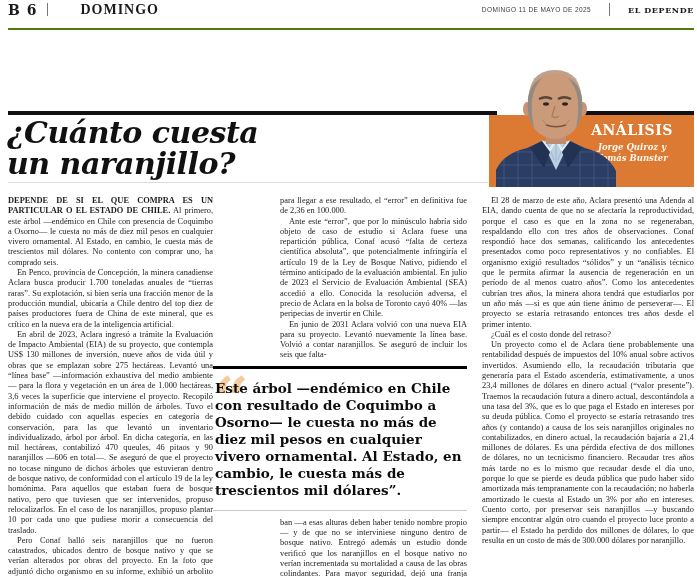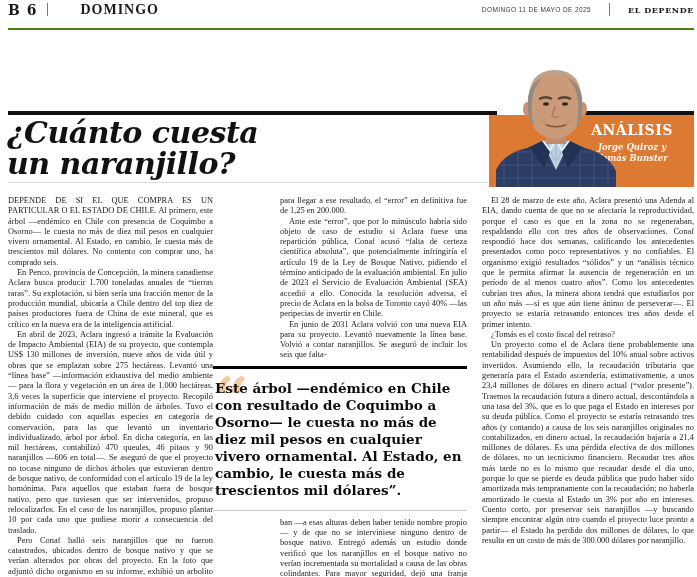--- a/index.html
+++ b/index.html
@@ -34,21 +34,21 @@
   .analysis-byline { margin-top:4px; font:700 italic 8.5px/11px "DejaVu Serif", serif; color:#fff7ec; }
   .photo { position:absolute; left:490px; top:56px; width:132px; height:131px; }
 
   
   .body-grid { position:absolute; left:8px; top:196px; width:686px; height:381px;
                display:grid; grid-template-columns:205px 254px 227px; overflow:hidden; }
   .colx { overflow:hidden; }
   .col3 { padding-left:15px; }
   .body-grid p { font:400 8.4px/10.3px "Liberation Serif", serif; text-align:justify; color:#1c1c1c; }
   .body-grid p.ind { text-indent:9px; }
-  .lead { font-weight:400; }
+  .lead { font-weight:700; }
   .col2-inner { margin-left:67px; }
 
   
   .pullquote { position:relative; margin-top:5px; border-top:3.5px solid #000;
                border-bottom:1px solid #c9c9c9; padding:11px 2px 11px 2px; }
   .pq-glyph { position:absolute; top:0px; left:0px; z-index:0;
               font:700 62px/62px "DejaVu Serif", serif; }
   .pq-text { position:relative; z-index:1; font:700 13.5px/17px "DejaVu Serif", serif;
              color:#0d0d0d; text-align:left; }
   .col2-bottom { margin-top:7px; }
@@ -133,37 +133,37 @@
 
     <div class="colx col1">
       <p><span class="lead">DEPENDE DE SI EL QUE COMPRA ES UN PARTICULAR O EL ESTADO DE CHILE.</span><span> Al primero, este árbol —endémico en Chile con presencia de Coquimbo a Osorno— le cuesta no más de diez mil pesos en cualquier vivero ornamental. Al Estado, en cambio, le cuesta más de trescientos mil dólares. No contento con comprar uno, ha comprado seis.</span></p>
       <p class="ind">En Penco, provincia de Concepción, la minera canadiense Aclara busca producir 1.700 toneladas anuales de “tierras raras”. Su explotación, si bien sería una fracción menor de la producción mundial, ubicaría a Chile dentro del top diez de países productores fuera de China de este mineral, que es crítico en la nueva era de la inteligencia artificial.</p>
       <p class="ind">En abril de 2023, Aclara ingresó a trámite la Evaluación de Impacto Ambiental (EIA) de su proyecto, que contempla US$ 130 millones de inversión, nueve años de vida útil y obras que se emplazan sobre 275 hectáreas. Levantó una “línea base” —información exhaustiva del medio ambiente— para la flora y vegetación en un área de 1.000 hectáreas, 3,6 veces la superficie que interviene el proyecto. Recopiló información de más de medio millón de árboles. Tuvo el debido cuidado con aquellas especies en categoría de conservación, para las que levantó un inventario individualizado, árbol por árbol. En dicha categoría, en las mil hectáreas, contabilizó 470 queules, 46 pitaos y 90 naranjillos —606 en total—. Se aseguró de que el proyecto no tocase ninguno de dichos árboles que estuvieran dentro de bosque nativo, de conformidad con el artículo 19 de la ley homónima. Para aquellos que estaban fuera de bosque nativo, pero que tuviesen que ser intervenidos, propuso relocalizarlos. En el caso de los naranjillos, propuso plantar 10 por cada uno que pudiese morir a consecuencia del traslado.</p>
       <p class="ind">Pero Conaf halló seis naranjillos que no fueron catastrados, ubicados dentro de bosque nativo y que se verían alterados por obras del proyecto. En la foto que adjuntó dicho organismo en su informe, exhibió un arbolito de unos 80 cm. A la empresa se le pasaron seis naranjillos, un error de 1% cuando se compara con los 606 individualizados. Pero como tuvo que catastrar medio millón de árboles</p>
     </div>
 
     <div class="colx col2">
       <div class="col2-inner">
-        <p>para llegar a ese resultado, el “error” en definitiva fue de 1,25 en 200.000.</p>
+        <p>para llegar a ese resultado, el “error” en definitiva fue de 2,36 en 100.000.</p>
         <p class="ind">Ante este “error”, que por lo minúsculo habría sido objeto de caso de estudio si Aclara fuese una repartición pública, Conaf acusó “falta de certeza científica absoluta”, que potencialmente infringiría el artículo 19 de la Ley de Bosque Nativo, pidiendo el término anticipado de la evaluación ambiental. En julio de 2023 el Servicio de Evaluación Ambiental (SEA) accedió a ello. Conocida la resolución adversa, el precio de Aclara en la bolsa de Toronto cayó 40% —las peripecias de invertir en Chile.</p>
         <p class="ind">En junio de 2031 Aclara volvió con una nueva EIA para su proyecto. Levantó nuevamente la línea base. Volvió a contar naranjillos. Se aseguró de incluir los seis que falta-</p>
       </div>
 
       <div class="pullquote">
         <span class="pq-glyph" style="color:#F4CCA0;">“</span>
         <div class="pq-text">Este árbol —endémico en Chile con resultado de Coquimbo a Osorno— le cuesta no más de diez mil pesos en cualquier vivero ornamental. Al Estado, en cambio, le cuesta más de trescientos mil dólares”.</div>
       </div>
 
       <div class="col2-inner col2-bottom">
         <p>ban —a esas alturas deben haber tenido nombre propio— y de que no se interviniese ninguno dentro de bosque nativo. Entregó además un estudio donde verificó que los naranjillos en el bosque nativo no verían incrementada su mortalidad a causa de las obras colindantes. Para mayor seguridad, dejó una franja libre de 30 metros entre cualquier obra del proyecto y el bosque nativo.</p>
 
       </div>
     </div>
 
     <div class="colx col3">
       <p class="ind">El 28 de marzo de este año, Aclara presentó una Adenda al EIA, dando cuenta de que no se afectaría la reproductividad, porque el caso es que en la zona no se regeneraban, respaldando ello con tres años de observaciones. Conaf respondió hace dos semanas, calificando los antecedentes presentados como poco representativos y no confiables. El organismo exigió resultados “sólidos” y un “análisis técnico que le permita afirmar la ausencia de regeneración en un período de al menos cuatro años”. Como los antecedentes cubrían tres años, la minera ahora tendrá que estudiarlos por un año más —si es que aún tiene ánimo de perseverar—. El proyecto se estaría retrasando entonces tres años desde el primer intento.</p>
-      <p class="ind">¿Tomás es el costo fiscal del retraso?</p>
+      <p class="ind">¿Cuál es el costo donde del retraso?</p>
       <p class="ind">Un proyecto como el de Aclara tiene probablemente una rentabilidad después de impuestos del 10% anual sobre activos invertidos. Asumiendo ello, la recaudación tributaria que generaría para el Estado ascendería, estimativamente, a unos 23,4 millones de dólares en dinero actual (“valor presente”). Traemos la recaudación futura a dinero actual, descontándola a una tasa del 3%, que es lo que paga el Estado en intereses por su deuda pública. Como el proyecto se estaría retrasando tres años (y contando) a causa de los seis naranjillos originales no contabilizados, en dinero actual, la recaudación bajaría a 21,4 millones de dólares. Es una pérdida efectiva de dos millones de dólares, no un tecnicismo financiero. Recaudar tres años más tarde no es lo mismo que recaudar desde el día uno, porque lo que se pierde es deuda pública que pudo haber sido amortizada más tempranamente con la recaudación; no haberla amortizado le cuesta al Estado un 3% por año en intereses. Cuento corto, por preservar seis naranjillos —y buscando siempre encontrar algún otro cuando el proyecto luce pronto a partir— el Estado ha perdido dos millones de dólares, lo que resulta en un costo de más de 300.000 dólares por naranjillo.</p>
 
     </div>
 
   </div>
 </div>
 
 </body></html>

